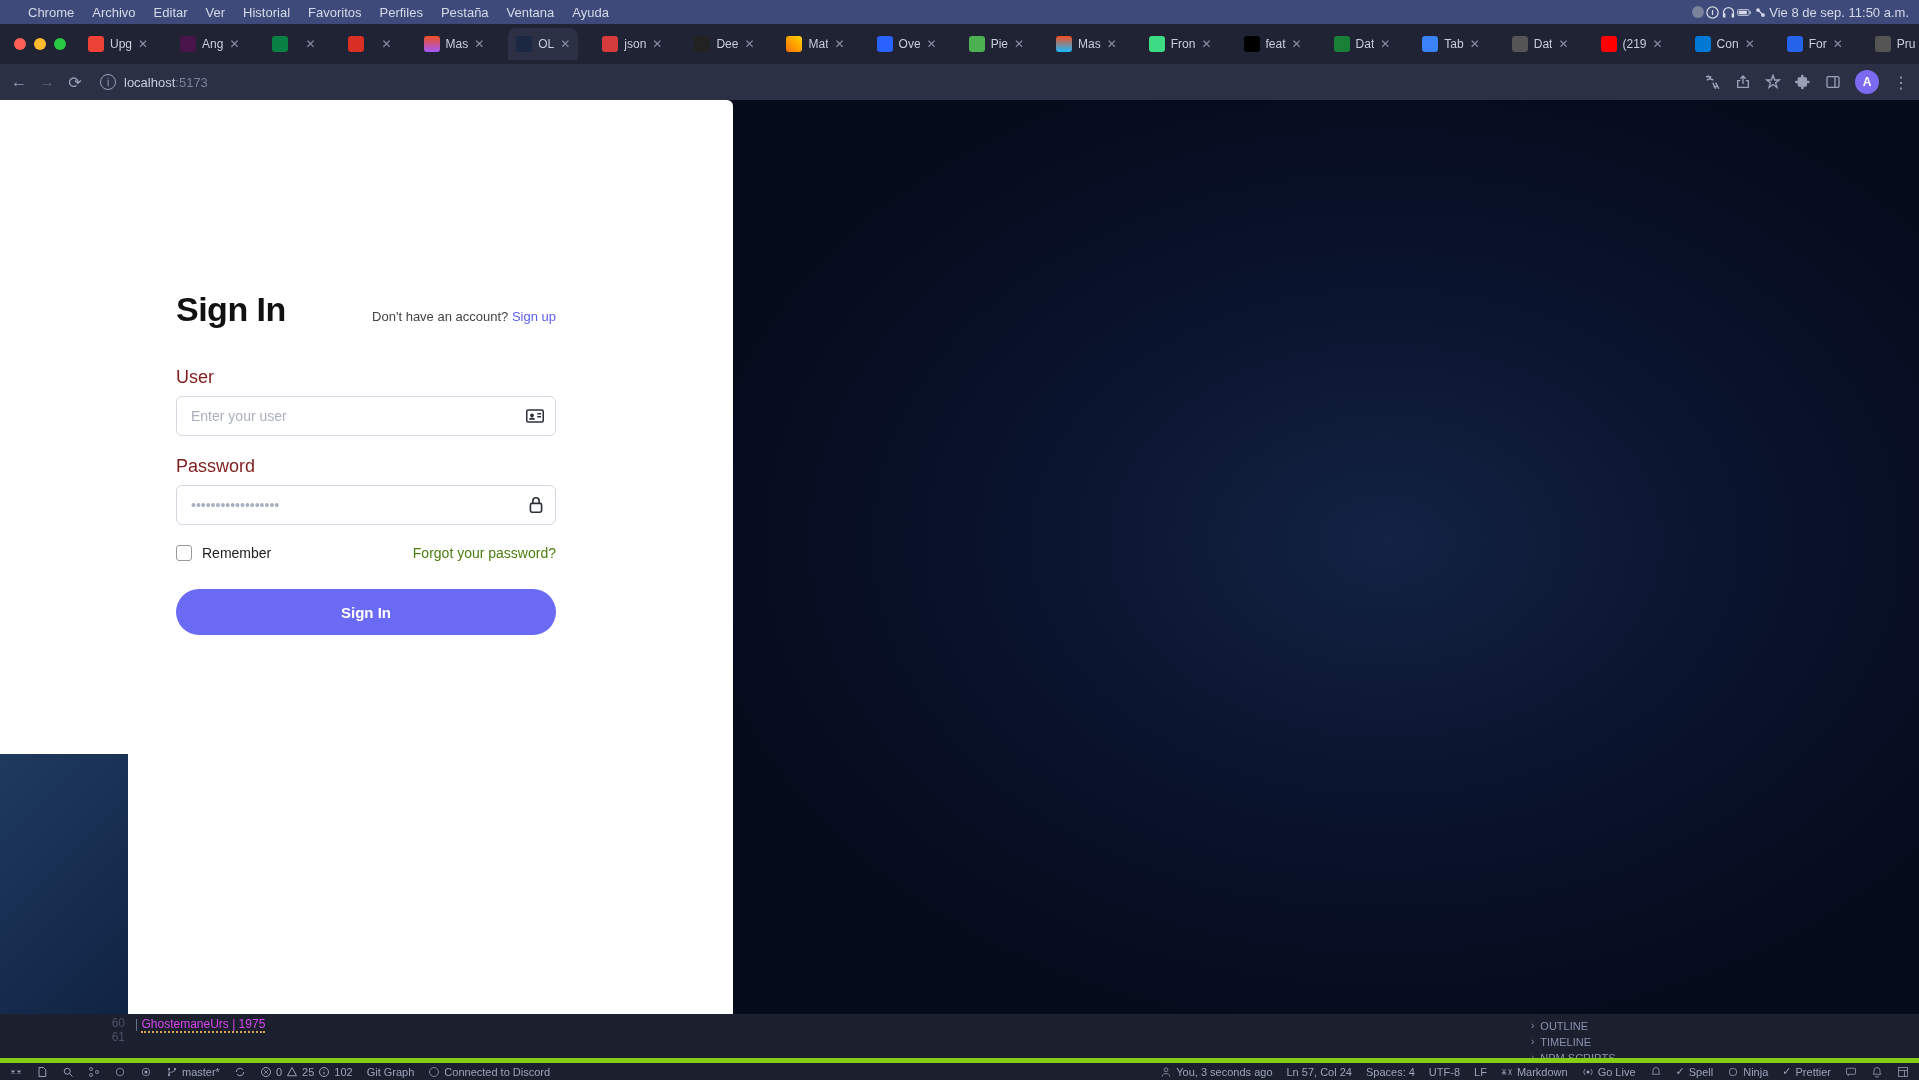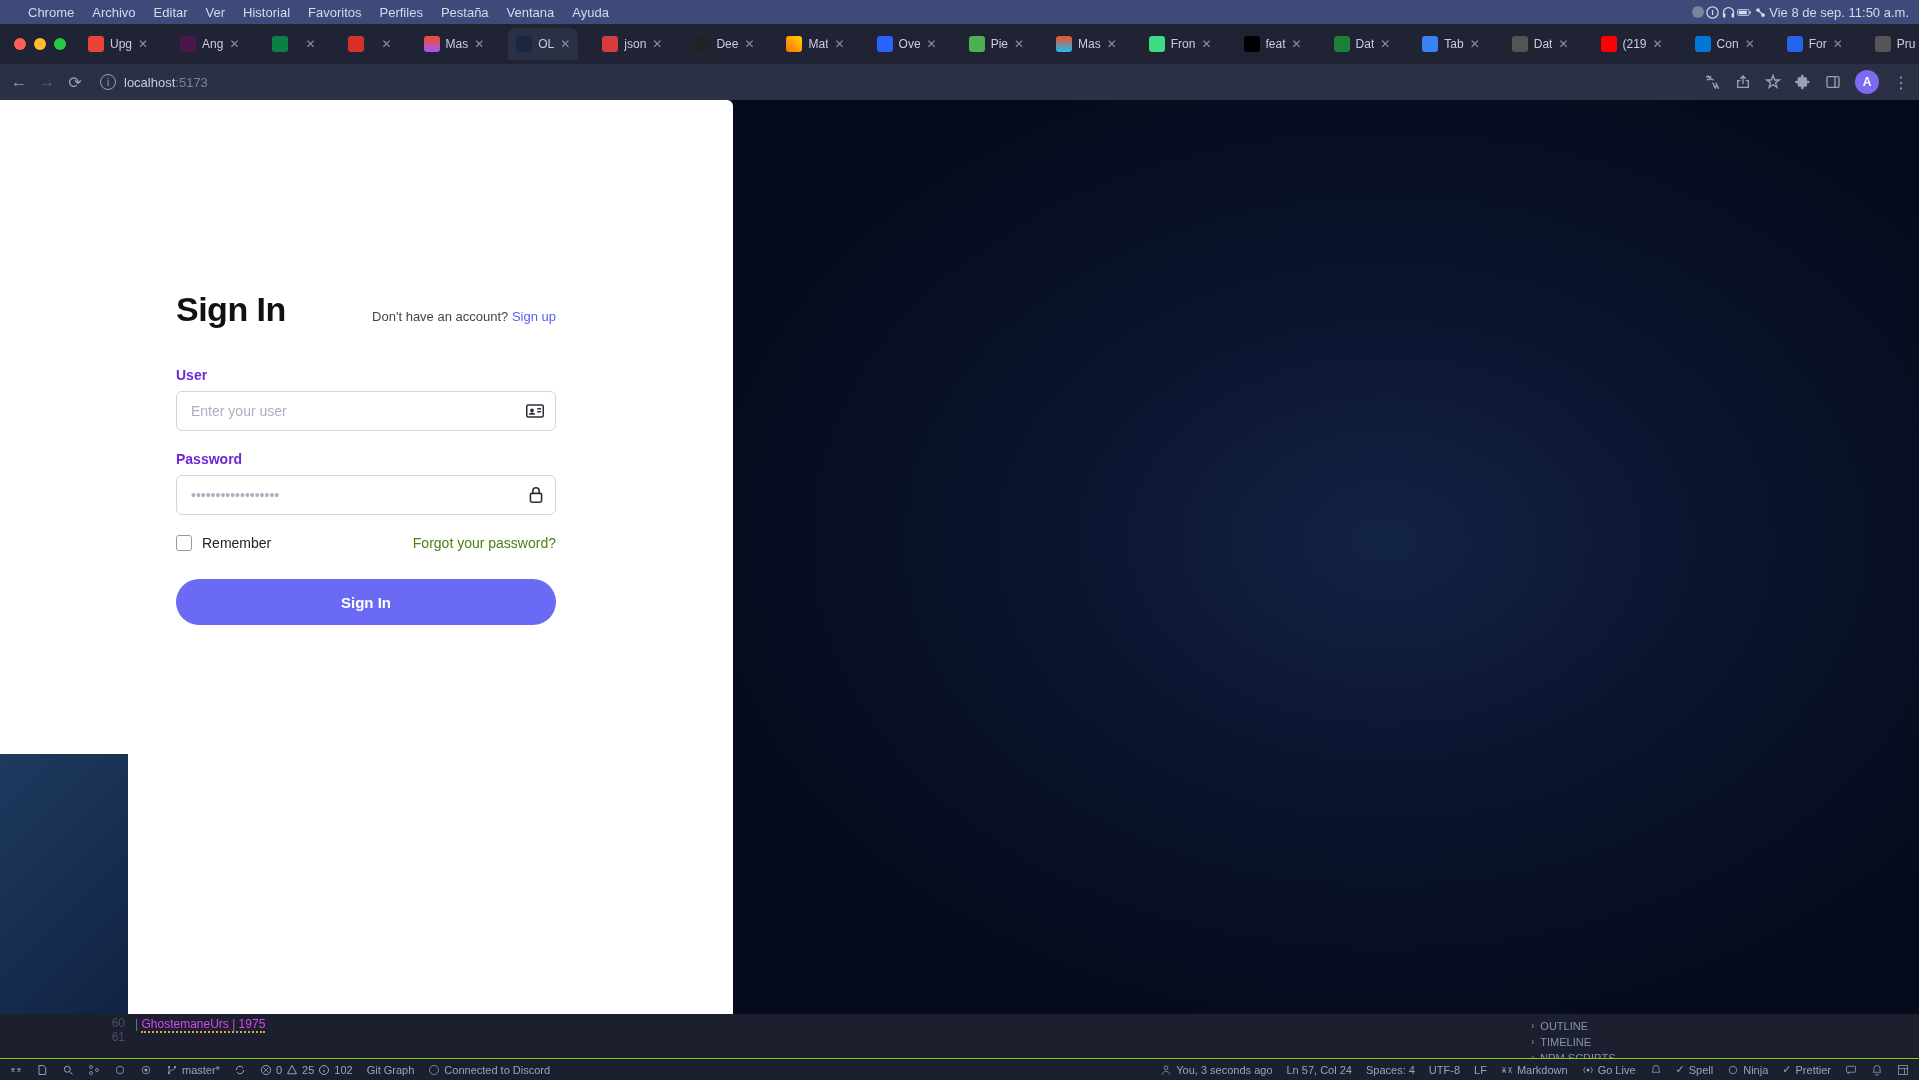--- a/index.html
+++ b/index.html
@@ -41,21 +41,21 @@
 .left-panel{width:733px;background:#fff;position:relative;border-radius:0 6px 0 0}
 .right-panel{flex:1;background:radial-gradient(ellipse 700px 500px at 55% 45%, #132344 0%, #0b1530 45%, #060b1c 100%)}
 
 .signin-box{position:absolute;left:176px;top:190px;width:380px}
 .head-row{display:flex;align-items:baseline;justify-content:space-between;margin-bottom:38px}
 .head-row h1{font-size:34px;font-weight:700;color:#111;letter-spacing:-.5px}
 .head-row .sub{font-size:13px;color:#444}
 .head-row .sub a{color:#5b5ef0;text-decoration:none}
 
 .field{margin-bottom:20px}
-.field label{display:block;font-size:14px;font-weight:700;color:#6d28d9;margin-bottom:8px}
+.field label{display:block;font-size:18px;font-weight:400;color:#7f1d1d;margin-bottom:8px}
 .input-wrap{position:relative}
 .input-wrap input{width:100%;height:40px;border:1px solid #d3d6e0;border-radius:6px;padding:0 44px 0 14px;font-size:14px;color:#333;outline:none}
 .input-wrap input::placeholder{color:#aab0c0}
 .input-wrap .suffix{position:absolute;right:12px;top:50%;transform:translateY(-50%);color:#333;display:flex}
 
 .row-opts{display:flex;align-items:flex-end;justify-content:space-between;margin-top:16px;margin-bottom:28px}
 .remember{display:flex;align-items:center;gap:10px}
 .remember input{width:16px;height:16px;border:1.5px solid #999;border-radius:3px;appearance:none;cursor:pointer}
 .remember span{font-size:14px;color:#222;font-weight:500}
 .forgot{font-size:14px;color:#4d7c0f;text-decoration:none;font-weight:400}
@@ -66,21 +66,21 @@
 .vscode{position:absolute;left:0;right:0;bottom:0;height:70px;pointer-events:none}
 .vscode .editor{position:absolute;left:0;right:0;top:4px;height:48px;background:#1c1f2e;display:flex}
 .vscode .gutter{width:135px;background:#1c1f2e;padding:2px 10px 0 0;text-align:right;font-family:Menlo,monospace;font-size:12px;color:#4b5068}
 .vscode .codearea{flex:1;font-family:Menlo,monospace;font-size:12px;color:#b8c0d8;padding-top:2px;position:relative}
 .vscode .codeline{line-height:17px}
 .vscode .squiggle{border-bottom:2px dotted #d9a74a}
 .vscode .side-panels{position:absolute;right:0;top:0;width:400px;font-size:11px;color:#8892b0;padding:4px 12px}
 .vscode .side-panels div{line-height:16px;display:flex;align-items:center;gap:6px}
 .vscode .chev{font-size:10px}
 
-.statusbar{position:absolute;left:0;right:0;bottom:0;height:22px;background:#1c1f2e;border-top:1px solid #84cc16;display:flex;align-items:center;padding:0 10px;font-size:11px;color:#9aa3bd;gap:14px}
+.statusbar{position:absolute;left:0;right:0;bottom:0;height:22px;background:#1c1f2e;border-top:5px solid #84cc16;display:flex;align-items:center;padding:0 10px;font-size:11px;color:#9aa3bd;gap:14px}
 .statusbar .sb-item{display:flex;align-items:center;gap:4px}
 .statusbar .sb-right{margin-left:auto;display:flex;align-items:center;gap:14px}
 .statusbar svg{width:12px;height:12px;fill:#9aa3bd}
 
 
 .fc-gmail{background:linear-gradient(#ea4335,#ea4335)}
 .fc-slack{background:#4a154b}
 .fc-cam{background:#0b8043}
 .fc-rec{background:#d93025;border-radius:50%}
 .fc-figma{background:linear-gradient(#f24e1e,#a259ff)}

